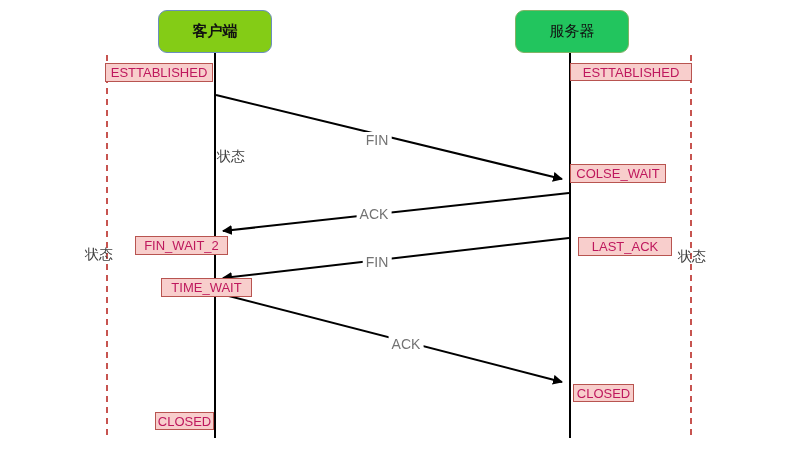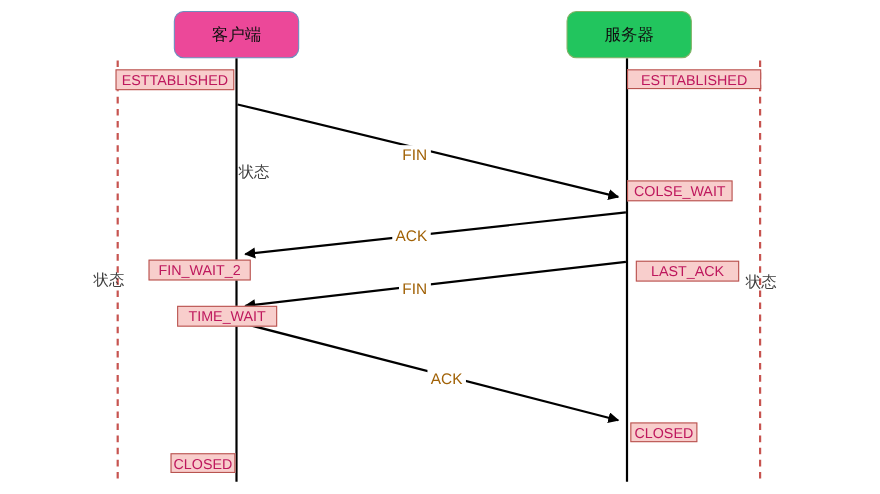--- a/index.html
+++ b/index.html
@@ -20,21 +20,21 @@
     position: absolute;
     width: 112px;
     height: 41px;
     border-radius: 9px;
     display: flex;
     align-items: center;
     justify-content: center;
     font-size: 15px;
     color: #111111;
   }
-  #client-actor { left: 158px; top: 10px; background: #ec4899; border: 1.5px solid #6c8ebf; }
+  #client-actor { left: 158px; top: 10px; background: #84cc16; border: 1.5px solid #6c8ebf; font-weight: bold; }
   #server-actor { left: 515px; top: 10px; background: #22c55e; border: 1.5px solid #82b366; }
 
   .state-label {
     position: absolute;
     box-sizing: border-box;
     background: #f8cecc;
     border: 1px solid #b85450;
     color: #be185d;
     font-size: 13px;
     display: flex;
@@ -48,21 +48,21 @@
   #c-fw2    { left: 135px; top: 236px; width: 93px;  }
   #c-tw     { left: 123px; top: 278px; width: 91px; margin-left: 38px;  }
   #c-closed { left: 155px; top: 412px; width: 59px;  height: 18px; }
   #s-est    { left: 570px; top: 63px;  width: 122px; height: 18px; }
   #s-cw     { left: 570px; top: 164px; width: 96px;  }
   #s-la     { left: 578px; top: 237px; width: 94px;  }
   #s-closed { left: 573px; top: 384px; width: 61px;  height: 18px; }
 
   .msg-label {
     position: absolute;
-    color: #a16207;
+    color: #737373;
     font-size: 14px;
     background: #ffffff;
     padding: 0 3px;
     white-space: nowrap;
     transform: translateX(-50%);
   }
   #m1 { left: 377px; top: 132px; }
   #m2 { left: 374px; top: 206px; }
   #m3 { left: 377px; top: 254px; }
   #m4 { left: 406px; top: 336px; }

